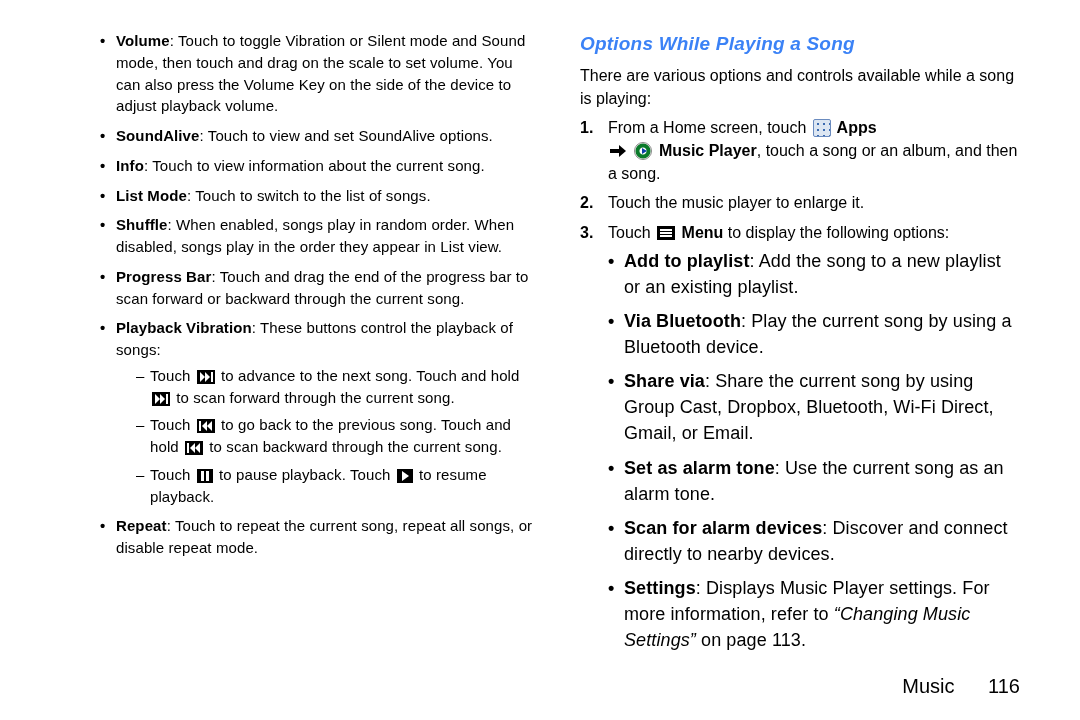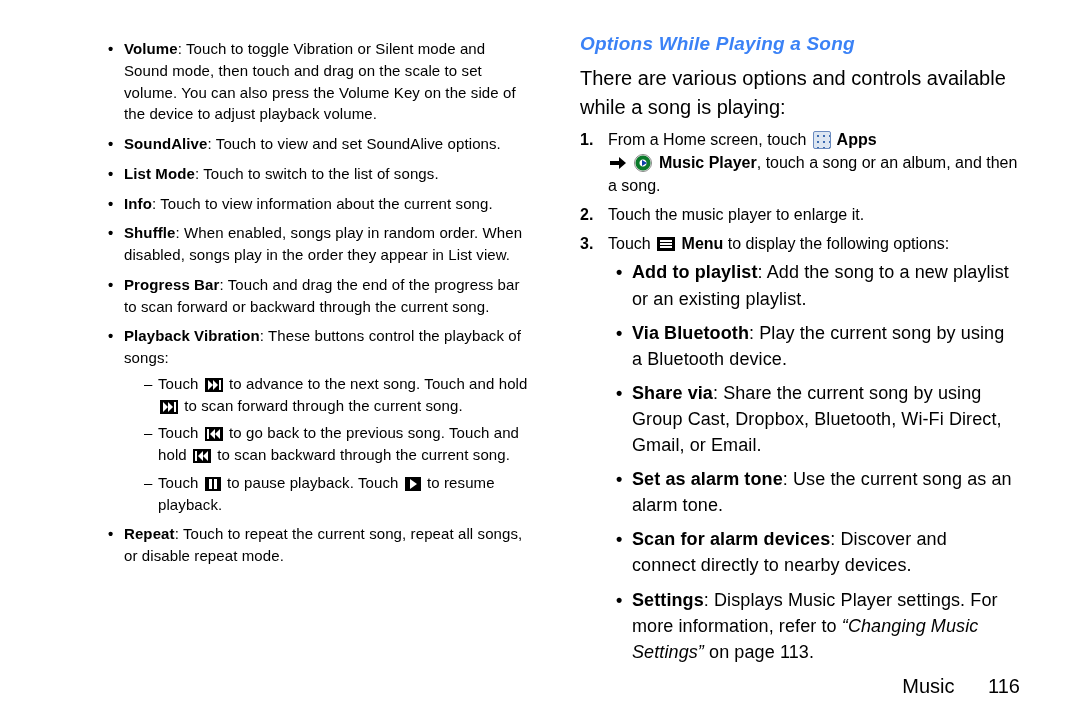--- a/index.html
+++ b/index.html
@@ -1,22 +1,22 @@
 <!DOCTYPE html>
 <html><head>
 <meta charset="utf-8">
 <style>
   html,body{margin:0;padding:0;width:1080px;height:720px;background:#fff;font-family:Arial,Helvetica,sans-serif;color:#000}
   .page{display:flex;flex-direction:row;box-sizing:border-box;padding:30px 40px 10px 40px;width:1080px;height:720px;position:relative}
   .col{flex:1;padding:0 10px;font-size:15px;line-height:1.45}
   .col-left{padding-left:60px;padding-right:20px}
   .col-right{padding-left:20px;padding-right:20px}
   h3.section{color:#3b82f6;font-style:italic;font-weight:bold;font-size:19px;margin:0 0 6px 0;font-family:Arial,Helvetica,sans-serif;letter-spacing:.2px}
-  .intro{font-size:20px;margin:0 0 6px 0}
-  ul.bullets{list-style:none;padding:0;margin:8px}
+  .intro{font-size:16px;margin:0 0 6px 0}
+  ul.bullets{list-style:none;padding:0;margin:0}
   ul.bullets>li{position:relative;padding-left:16px;margin-bottom:8px;font-size:15px;letter-spacing:.1px}
   ul.bullets>li:before{content:"•";position:absolute;left:0;top:0;font-weight:bold}
   ul.dashes{list-style:none;padding:0;margin:4px 0 0 20px}
   ul.dashes>li{position:relative;padding-left:14px;margin-bottom:6px}
   ul.dashes>li:before{content:"–";position:absolute;left:0;top:0}
   ol.steps{list-style:none;padding:0;margin:0}
   ol.steps>li{position:relative;padding-left:28px;margin-bottom:6px;font-size:16px}
   ol.steps>li .num{position:absolute;left:0;top:0;font-weight:bold}
   ul.bullets.inner{margin-top:4px}
   ul.bullets.inner>li{font-size:18px;margin-bottom:8px}
@@ -59,24 +59,24 @@
 
   <div class="col col-left cond">
     <ul class="bullets">
       <li>
         <span class="b">Volume</span><span>: Touch to toggle Vibration or Silent mode and Sound mode, then touch and drag on the scale to set volume. You can also press the Volume Key on the side of the device to adjust playback volume.</span>
       </li>
       <li>
         <span class="b">SoundAlive</span><span>: Touch to view and set SoundAlive options.</span>
       </li>
       <li>
-        <span class="b">List Mode</span><span>: Touch to switch to the list of songs.</span>
+        <span class="b">Info</span><span>: Touch to view information about the current song.</span>
       </li>
       <li>
-        <span class="b">Info</span><span>: Touch to view information about the current song.</span>
+        <span class="b">List Mode</span><span>: Touch to switch to the list of songs.</span>
       </li>
       <li>
         <span class="b">Shuffle</span><span>: When enabled, songs play in random order. When disabled, songs play in the order they appear in List view.</span>
       </li>
       <li>
         <span class="b">Progress Bar</span><span>: Touch and drag the end of the progress bar to scan forward or backward through the current song.</span>
       </li>
       <li>
         <span class="b">Playback Vibration</span><span>: These buttons control the playback of songs:</span>
         <ul class="dashes">

